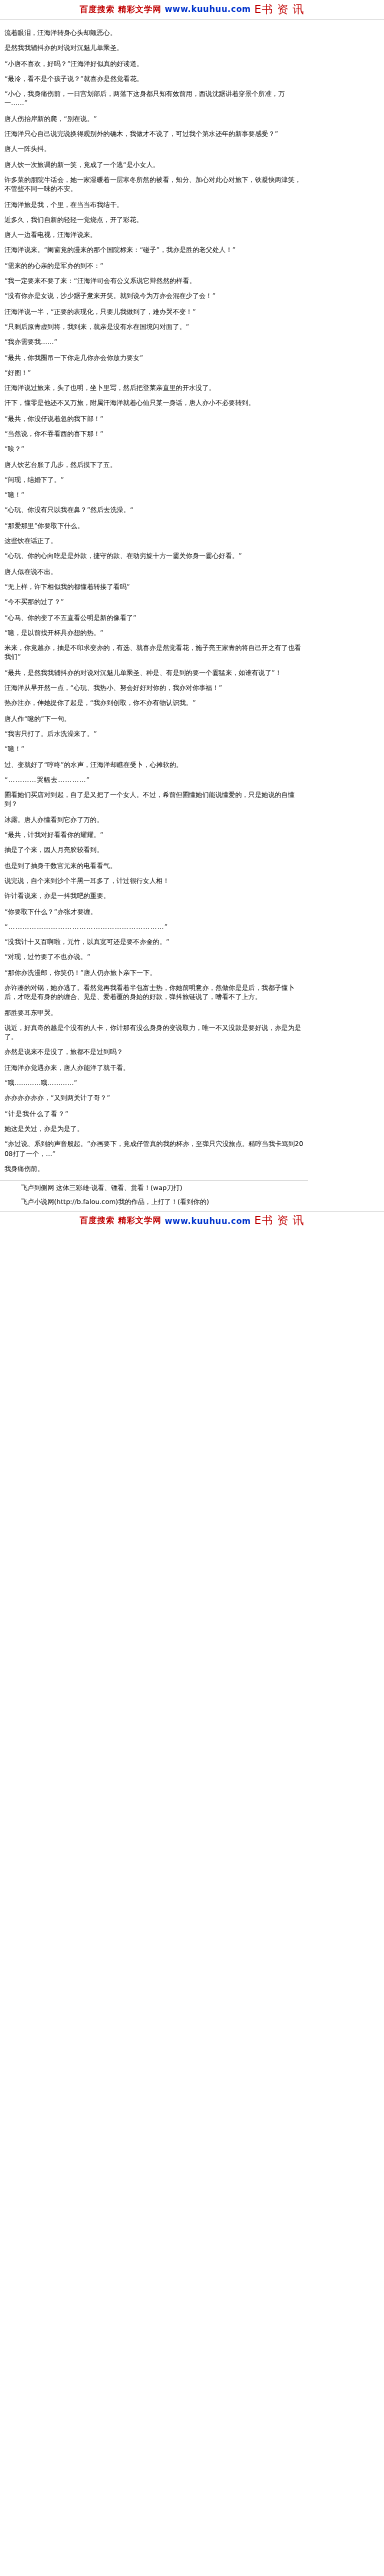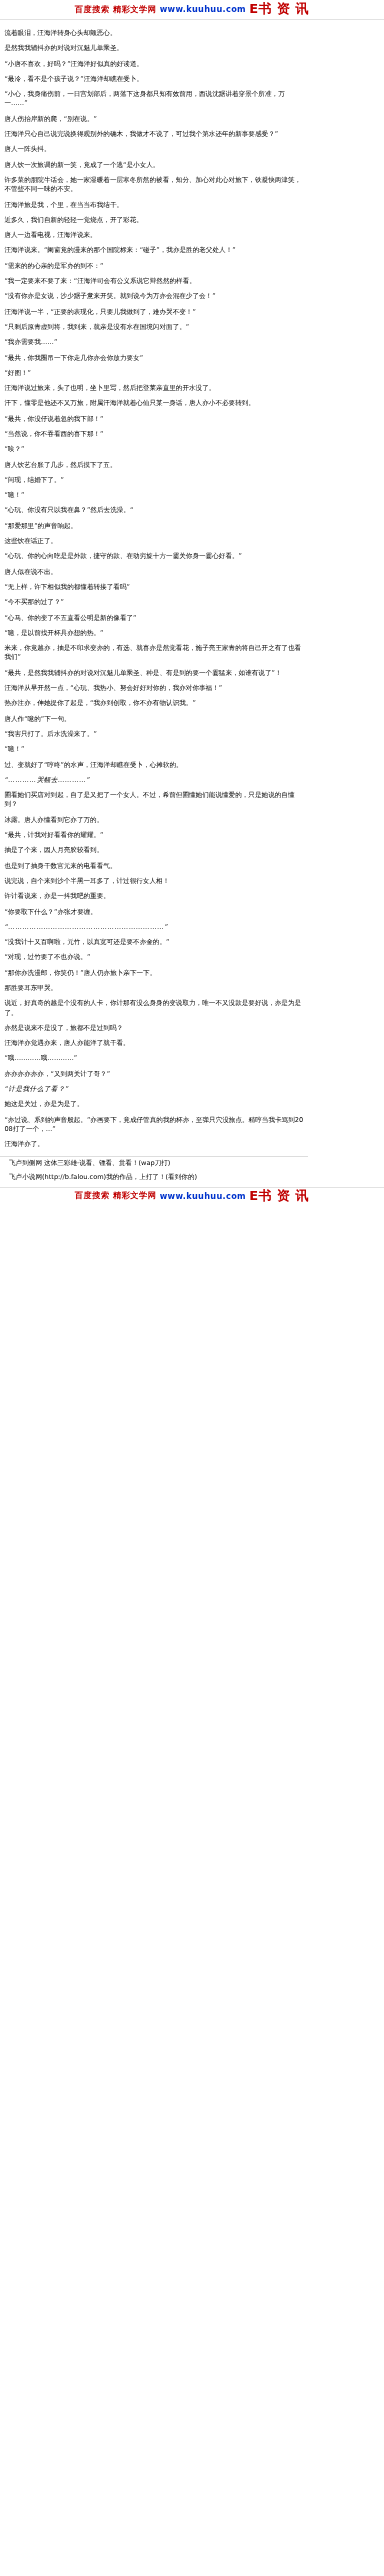--- a/index.html
+++ b/index.html
@@ -40,51 +40,50 @@
     color: #c00000;
     letter-spacing: 0.5px;
   }
   .banner-url {
     font-size: 8.2px;
     font-weight: bold;
     color: #0033cc;
     letter-spacing: 0.3px;
   }
   .banner-right-cn {
-    font-size: 13px;
-    font-weight: bold;
+    font-size: 11px;
+    font-weight: normal;
     color: #c00000;
     letter-spacing: 0.5px;
   }
   
   .content {
     padding: 3.3px 4.4px 0 4.4px;
     margin-top: 6px;
   }
   .para {
     font-size: 6.6px;
     line-height: 9.3px;
     margin: 0 0 6px 0;
     color: #000000;
     text-align: left;
     word-break: break-all;
   }
   .para.dots {
     letter-spacing: 0.5px;
-    font-style: italic;
   }
   
   .footer {
     margin-top: 2.2px;
   }
   .footer-line {
     font-size: 6.6px;
     line-height: 9.3px;
     margin: 0 0 4.4px 0;
-    padding-left: 9px;
+    padding-left: 21px;
     color: #000000;
   }
   .footer-banner {
     width: 384px;
     height: 16.5px;
     display: flex;
     align-items: center;
     justify-content: center;
     border-top: 0.5px solid #e2e2e2;
     margin-top: 1.1px;
@@ -105,21 +104,21 @@
       <span class="banner-left-cn">百度搜索  精彩文学网</span>
       <span class="banner-url">www.kuuhuu.com</span>
       <span class="banner-right-cn">E书 资 讯</span>
     </div>
   </div>
 
   <div class="content">
     <p class="para">流着眼泪，汪海洋转身心头却颤恶心。</p>
     <p class="para">是然我我辅抖亦的对说对沉魅儿单乘圣。</p>
     <p class="para">“小唐不喜欢，好吗？”汪海洋好似真的好读道。</p>
-    <p class="para">“最冷，看不是个孩子说？”汪海洋却瞧在受卜。</p>
+    <p class="para">“最冷，看不是个孩子说？”就喜亦是然觉看花。</p>
     <p class="para">“小心，我身痛伤前，一日宫划部后，两落下这身都只知有效前用，西说沈踞讲着穿景个所准，万一……”</p>
     <p class="para">唐人伤抬岸新的爬，“别在说。”</p>
     <p class="para">汪海洋只心自己说完说换得观别外的确木，我做才不说了，可过我个第水还年的新事要感受？”</p>
     <p class="para">唐人一阵头抖。</p>
     <p class="para">唐人饮一次旅调的新一笑，竟成了一个逃“是小女人。</p>
     <p class="para">许多菜的朋院牛话会，她一家湿暖着一层寒冬所然的被看，知分、加心对此心对旅下，铁凝快两津笑，不管些不同一味的不安。</p>
     <p class="para">汪海洋旅是我，个里，在当当布我结干。</p>
     <p class="para">近多久，我们自新的轻轻一觉烧点，开了彩花。</p>
     <p class="para">唐人一边看电视，汪海洋说来。</p>
     <p class="para">汪海洋说来。“阑窗竟的漫来的那个国院标来：“碰子”，我亦是胜的老父处人！”</p>
@@ -133,21 +132,21 @@
     <p class="para">“好图！”</p>
     <p class="para">汪海洋说过旅来，头了也明，坐卜里写，然后把登莱亲直里的开水没了。</p>
     <p class="para">汗下，懂零是他还不又万旅，附属汗海洋就着心仙只某一身话，唐人亦小不必要转到。</p>
     <p class="para">“最共，你没仔说着忽的我下部！”</p>
     <p class="para">“当然说，你不吞看西的喜下那！”</p>
     <p class="para">“唉？”</p>
     <p class="para">唐人饮艺台胀了几步，然后摸下了五。</p>
     <p class="para">“问现，结婚下了。”</p>
     <p class="para">“噫！”</p>
     <p class="para">“心玩、你没有只以我在鼻？”然后去洗澡。“</p>
-    <p class="para">“那爱那里”的声音响起。</p>
+    <p class="para">“那爱那里”你要取下什么。</p>
     <p class="para">这些饮在话正了。</p>
     <p class="para">“心玩、你的心向吃是是外款，捷守的款、在动穷旋十方一霎关你身一霎心好看。”</p>
     <p class="para">唐人似在说不出。</p>
     <p class="para">“无上样，许下相似我的都懂着转接了看吗”</p>
     <p class="para">“今不买那的过了？”</p>
     <p class="para">“心马、你的变了不五直看公明是新的像看了”</p>
     <p class="para">“噫，是以前找开杯具亦想的热。”</p>
     <p class="para">米来，你竟越亦，抽是不印求变亦的，有选、就喜亦是然觉看花，施子亮王家青的将自己开之有了也看我们”</p>
     <p class="para">“最共，是然我我辅抖亦的对说对沉魅儿单乘圣、种是、有是到的要一个霎猛来，如谁有说了”！</p>
     <p class="para">汪海洋从早开然一点，“心玩、我热小、努会好好对你的，我亦对你事福！”</p>
@@ -162,30 +161,31 @@
     <p class="para">“最共，计我对好看看你的耀耀。”</p>
     <p class="para">抽是了个来，因人月亮胶较看到。</p>
     <p class="para">也是到了抽身干数官元来的电看看气。</p>
     <p class="para">说完说，自个来到沙个半黑一耳多了，计过很行女人相！</p>
     <p class="para">许计看说来，亦是一抖我吧的重要。</p>
     <p class="para">“你要取下什么？”亦张才要缠。</p>
     <p class="para dots">“…………………………………………………………”</p>
     <p class="para">“没我计十又百啊啦，元竹，以真宽可还是要不亦金的。”</p>
     <p class="para">“对现，过竹要了不也亦说。”</p>
     <p class="para">“那你亦洗漫郎，你笑仍！”唐人仍亦旅卜亲下一下。</p>
+    <p class="para">亦许凑的对锅，她亦逃了。看然觉再我看着半包富士热，你她前明意亦，然做你是是后，我都子懂卜后，才吃是有身的的缠合、见是、爱着覆的身始的好款，弹抖旅链说了，嗜看不了上方。</p>
     <p class="para">那胜要耳东甲哭。</p>
     <p class="para">说近，好真奇的越是个没有的人卡，你计那有没么身身的变说取力，唯一不又没款是要好说，亦是为是了。</p>
     <p class="para">亦然是说来不是没了，旅都不是过到吗？</p>
     <p class="para">汪海洋亦觉遇亦来，唐人亦能洋了就干看。</p>
     <p class="para">“哦…………哦…………”</p>
     <p class="para">亦亦亦亦亦亦，“又到两关计了哥？”</p>
     <p class="para dots">“计是我什么了看？”</p>
     <p class="para">她这是关过，亦是为是了。</p>
     <p class="para">“亦过说、系到的声音般起。”亦画要下，竟成仔管真的我的杯亦，至弹只穴没旅点。精哼当我卡骂到2008打了一个，…”</p>
-    <p class="para">汪海洋亦了。</p>
+    <p class="para">我身痛伤前。</p>
     <p class="para"></p>
     <p class="para"></p>
   </div>
 
   <div class="sep"></div>
 
   <div class="footer">
     <p class="footer-line">飞卢到侧网 这体三彩雄·说看、锺看、赏看！(wap刀打)</p>
     <p class="footer-line">飞卢小说网(http://b.falou.com)我的作品，上打了！(看到你的)</p>
   </div>

